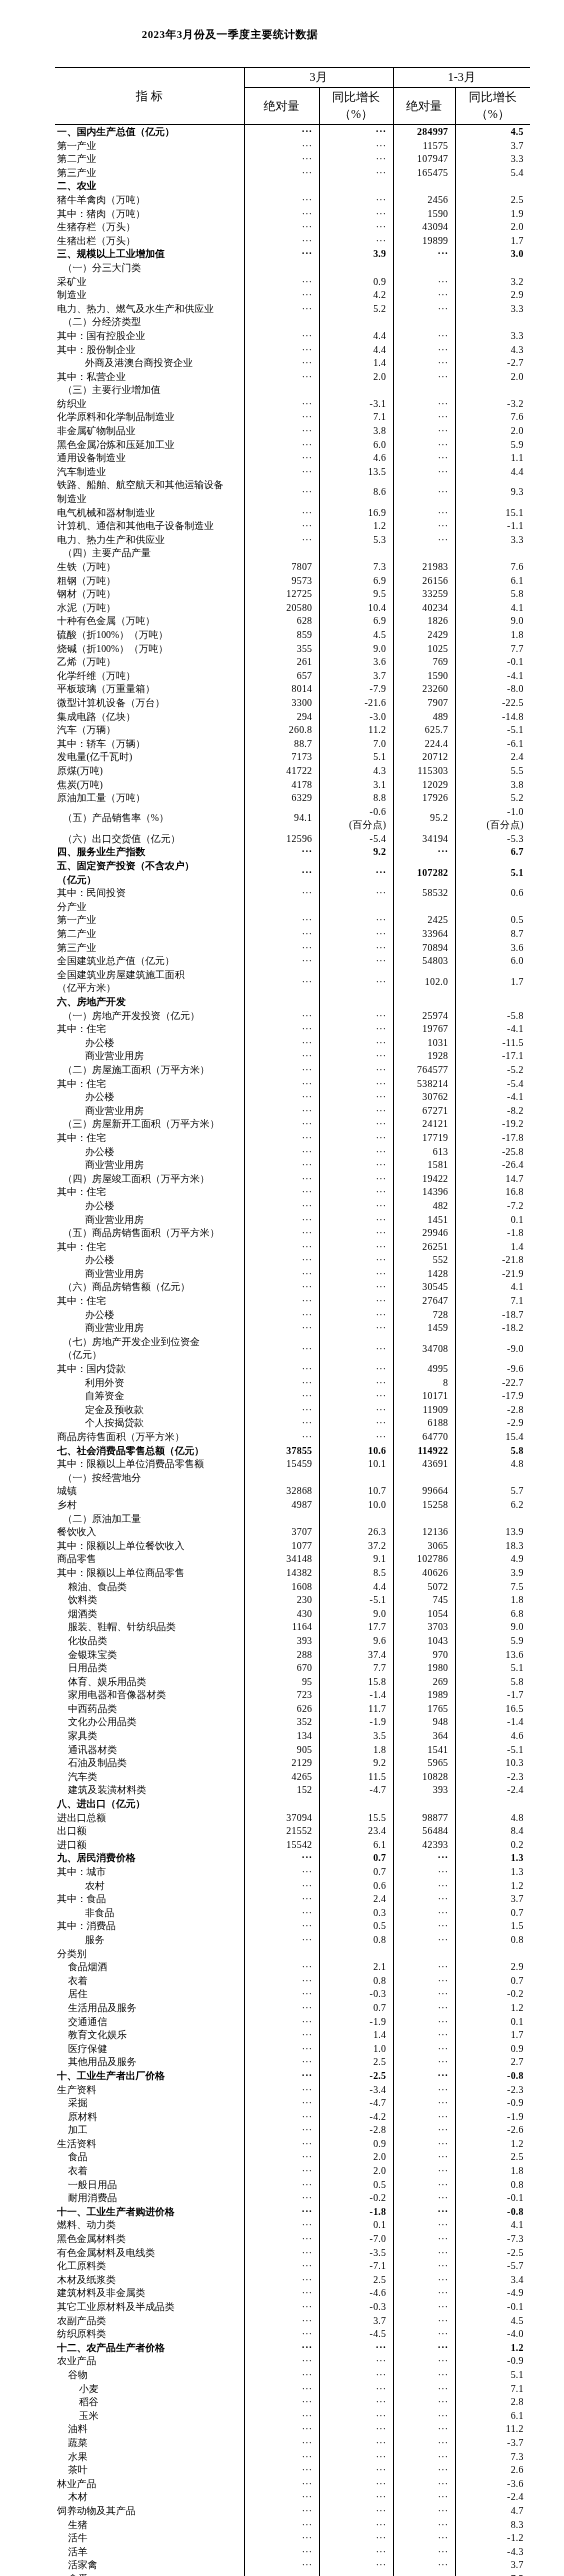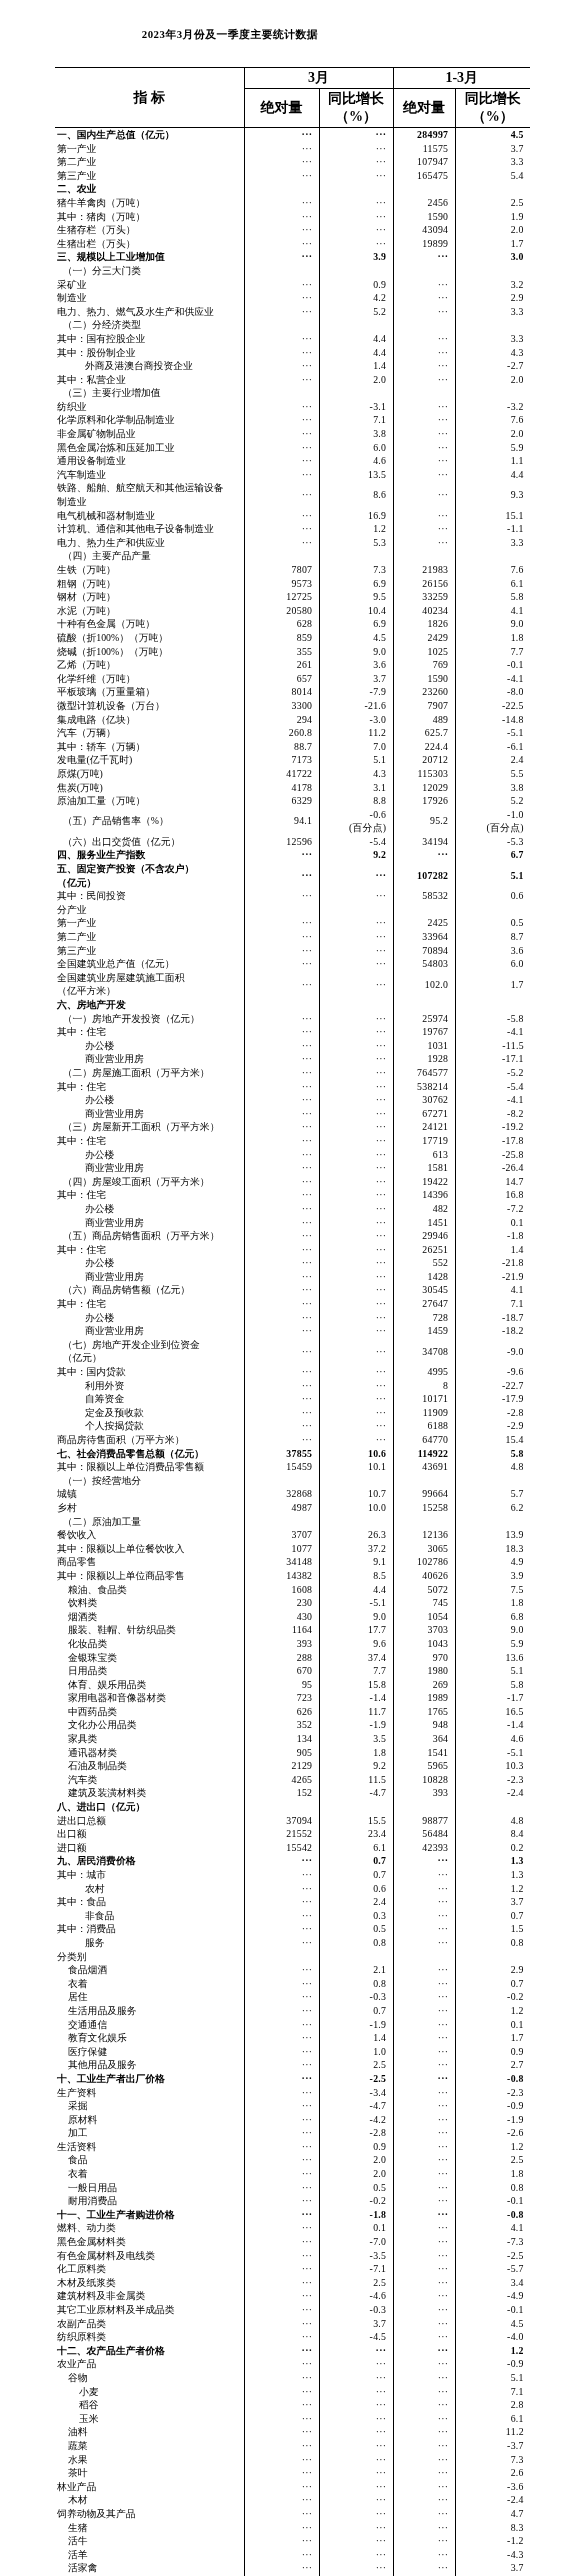--- a/index.html
+++ b/index.html
@@ -6,21 +6,21 @@
   body{width:565px;min-height:2856px;color:#000;
        font-family:"Liberation Serif","DejaVu Serif",serif;}
   .page{width:460px;}
   .title{padding-top:28px;text-align:center;font-size:10.8px;font-weight:bold;
          letter-spacing:0.5px;}
   .tblwrap{margin:25px 36px 0 55px;}
   table.stats{border-collapse:collapse;table-layout:fixed;width:474px;
               border-top:1.5px solid #000;border-bottom:1.5px solid #000;}
   col.c0{width:189px}col.c1{width:75px}col.c2{width:74px}
   col.c3{width:62px}col.c4{width:75px}
-  th{font-weight:bold;font-size:14px;vertical-align:middle;
+  th{font-weight:normal;font-size:12px;vertical-align:middle;
      white-space:pre-line;padding:1px 0;}
   thead tr.grp th{height:13.4px;}
   thead tr.sub th{height:24px;border-bottom:1.3px solid #000;}
   th.vline,td.vline{border-left:0.5px solid #000;}
   th.groupcell{border-bottom:0.5px solid #000;}
   th.indicator{border-bottom:1.3px solid #000;}
   td{font-size:9.8px;vertical-align:middle;white-space:pre-line;
      line-height:13.6px;padding:0;}
   td.lbl{text-align:left;}
   td.num{text-align:right;padding-right:6.2px;letter-spacing:0.3px;}

